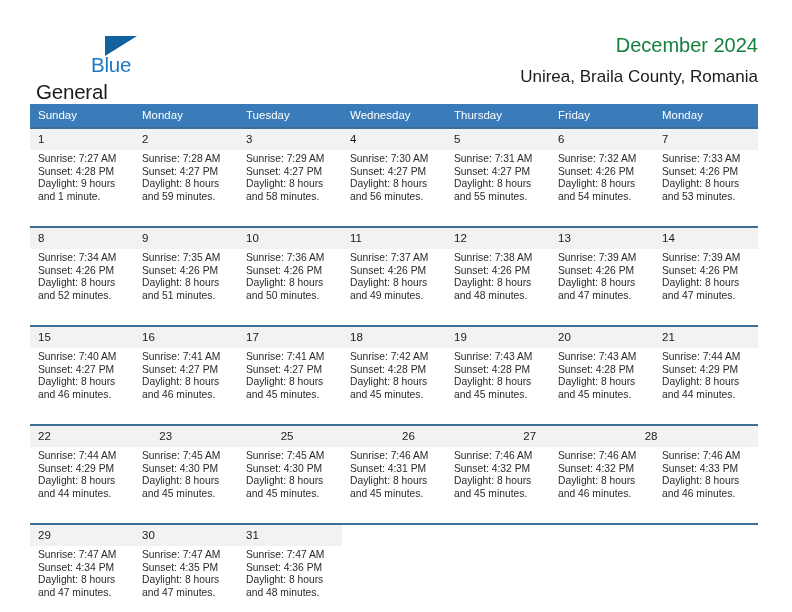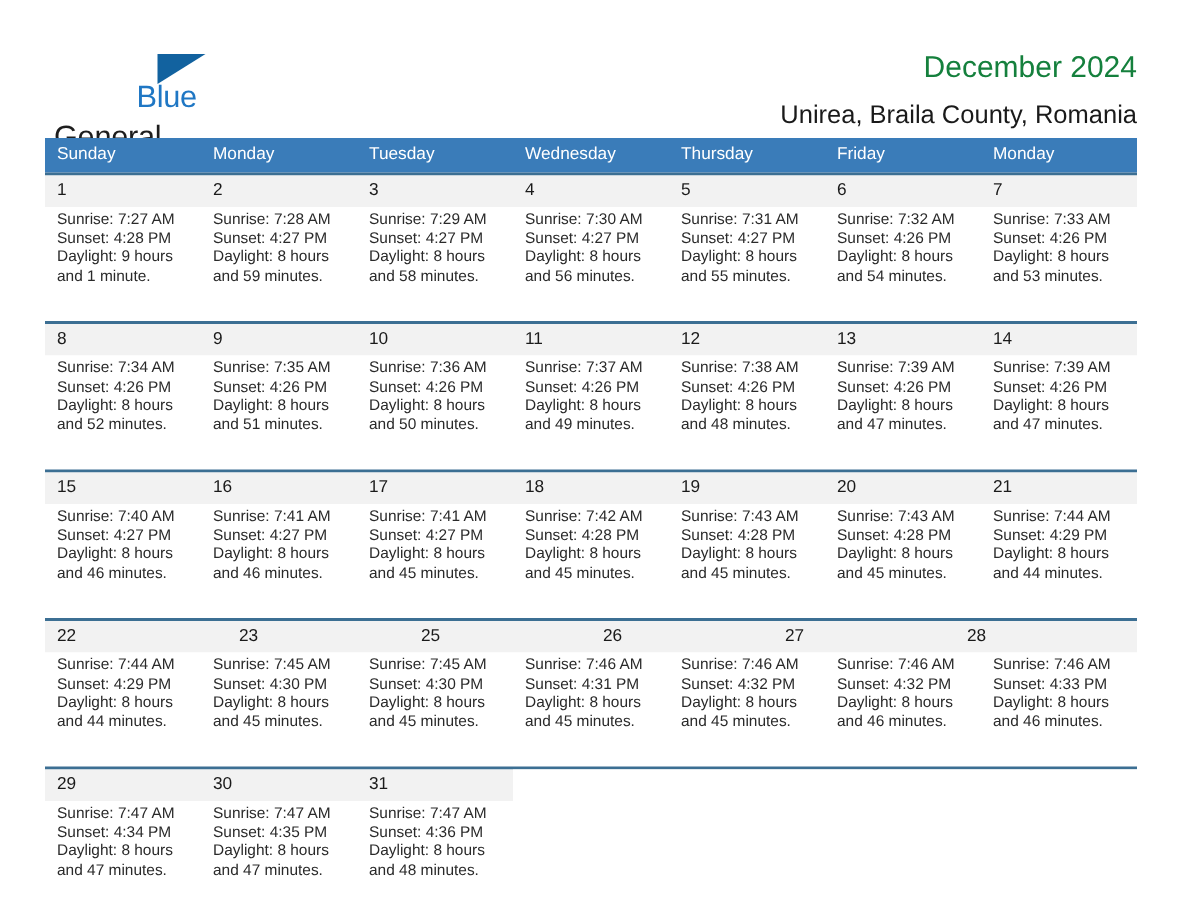--- a/index.html
+++ b/index.html
@@ -87,21 +87,21 @@
     font-size: 17px;
     color: #1a1a1a;
     line-height: 18px;
     white-space: nowrap;
   }
 
   
   .calendar {
     position: absolute;
     left: 30px;
-    top: 92px;
+    top: 104px;
     width: 728px;
   }
 
   .weekday-row {
     display: flex;
     width: 100%;
     background: #3a7cb9;
   }
   .weekday {
     flex: 1 1 0;

